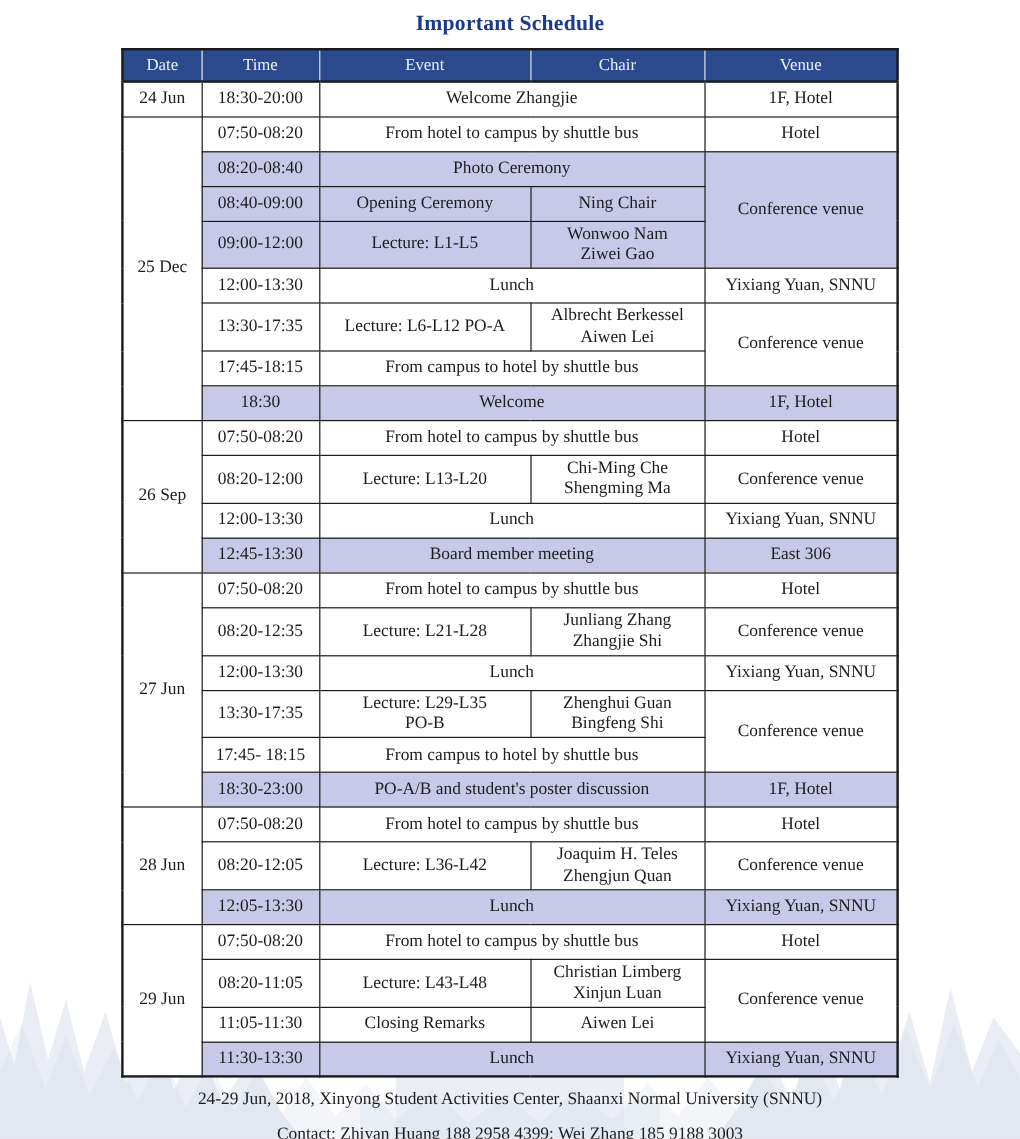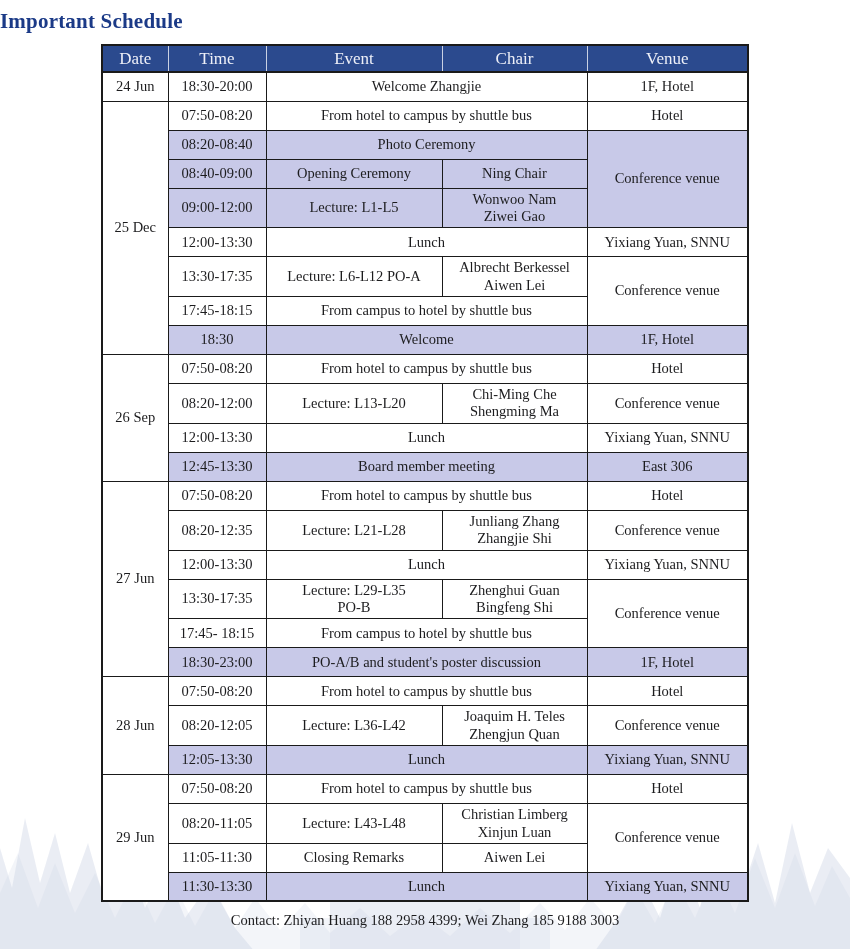--- a/index.html
+++ b/index.html
@@ -14,39 +14,40 @@
   *{box-sizing:border-box;}
   html,body{margin:0;padding:0;}
   body{
     width:850px;height:949px;
     background:#ffffff;
     font-family:"Liberation Serif","DejaVu Serif",serif;
     position:relative;overflow:hidden;
   }
   .page{position:relative;width:850px;height:949px;}
   .title{
-    font-size:21px;font-weight:bold;
+    text-align:center;
+    font-size:18px;font-weight:bold;
     color:var(--title);
     margin:9px 0 10px 0;
     letter-spacing:.2px;
   }
   table.schedule{
     border-collapse:collapse;
     table-layout:fixed;
     width:646px;
     margin:0 auto;
     border:2px solid var(--border);
     background:#ffffff;
     position:relative;z-index:2;
   }
   th{
     background:var(--header-bg);
     color:var(--header-text);
     font-weight:normal;
-    font-size:17px;
+    font-size:14px;
     height:27px;
     border-left:1px solid rgba(255,255,255,.75);
     border-bottom:2px solid var(--border);
     padding:2px 4px;
     margin-left:36px;
   }
   th:first-child{border-left:none;}
   td{
     border:1px solid var(--border);
     font-size:14.5px;
@@ -270,16 +271,17 @@
         </tr>
         <tr>
           <td class="hl">11:30-13:30</td>
           <td colspan="2" class="hl">Lunch</td>
           <td class="hl">Yixiang Yuan, SNNU</td>
         </tr>
       </tbody>
   </table>
 
   <div class="footer">
+    <p>24-29 Jun, 2018, Xinyong Student Activities Center, Shaanxi Normal University (SNNU)</p>
     <p>Contact: Zhiyan Huang 188 2958 4399; Wei Zhang 185 9188 3003</p>
   </div>
 
 </div>
 
 </body></html>

